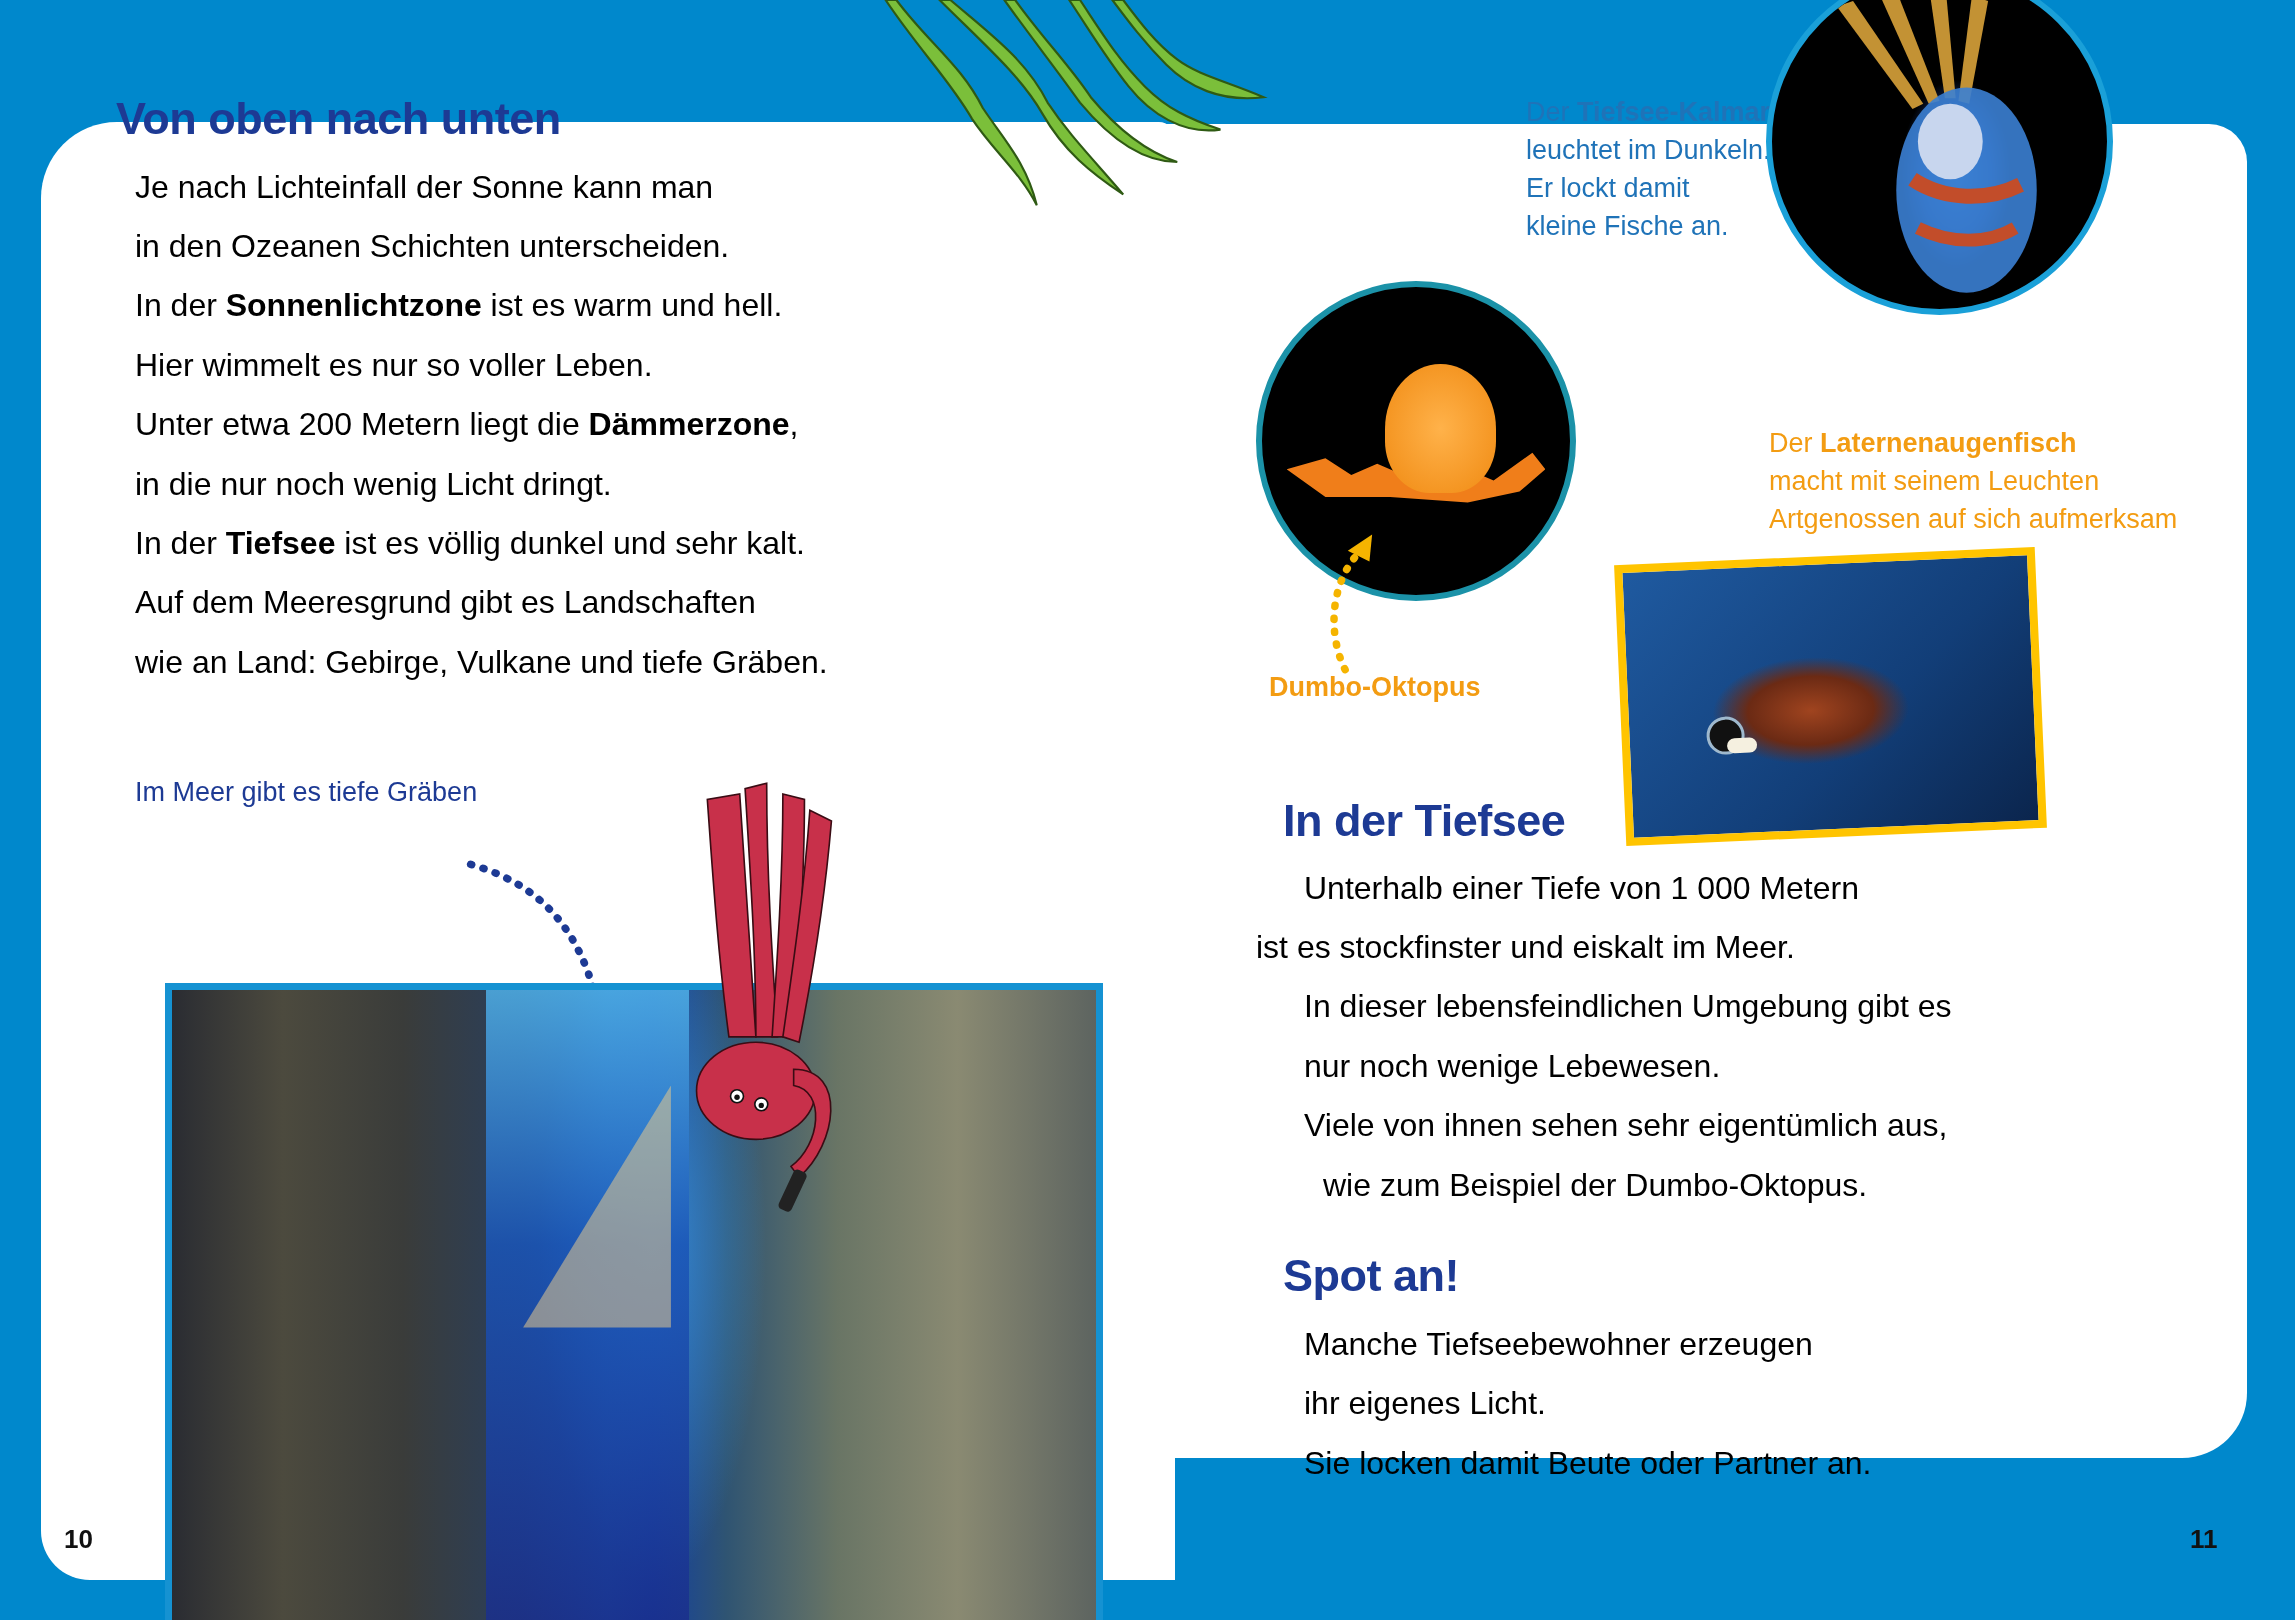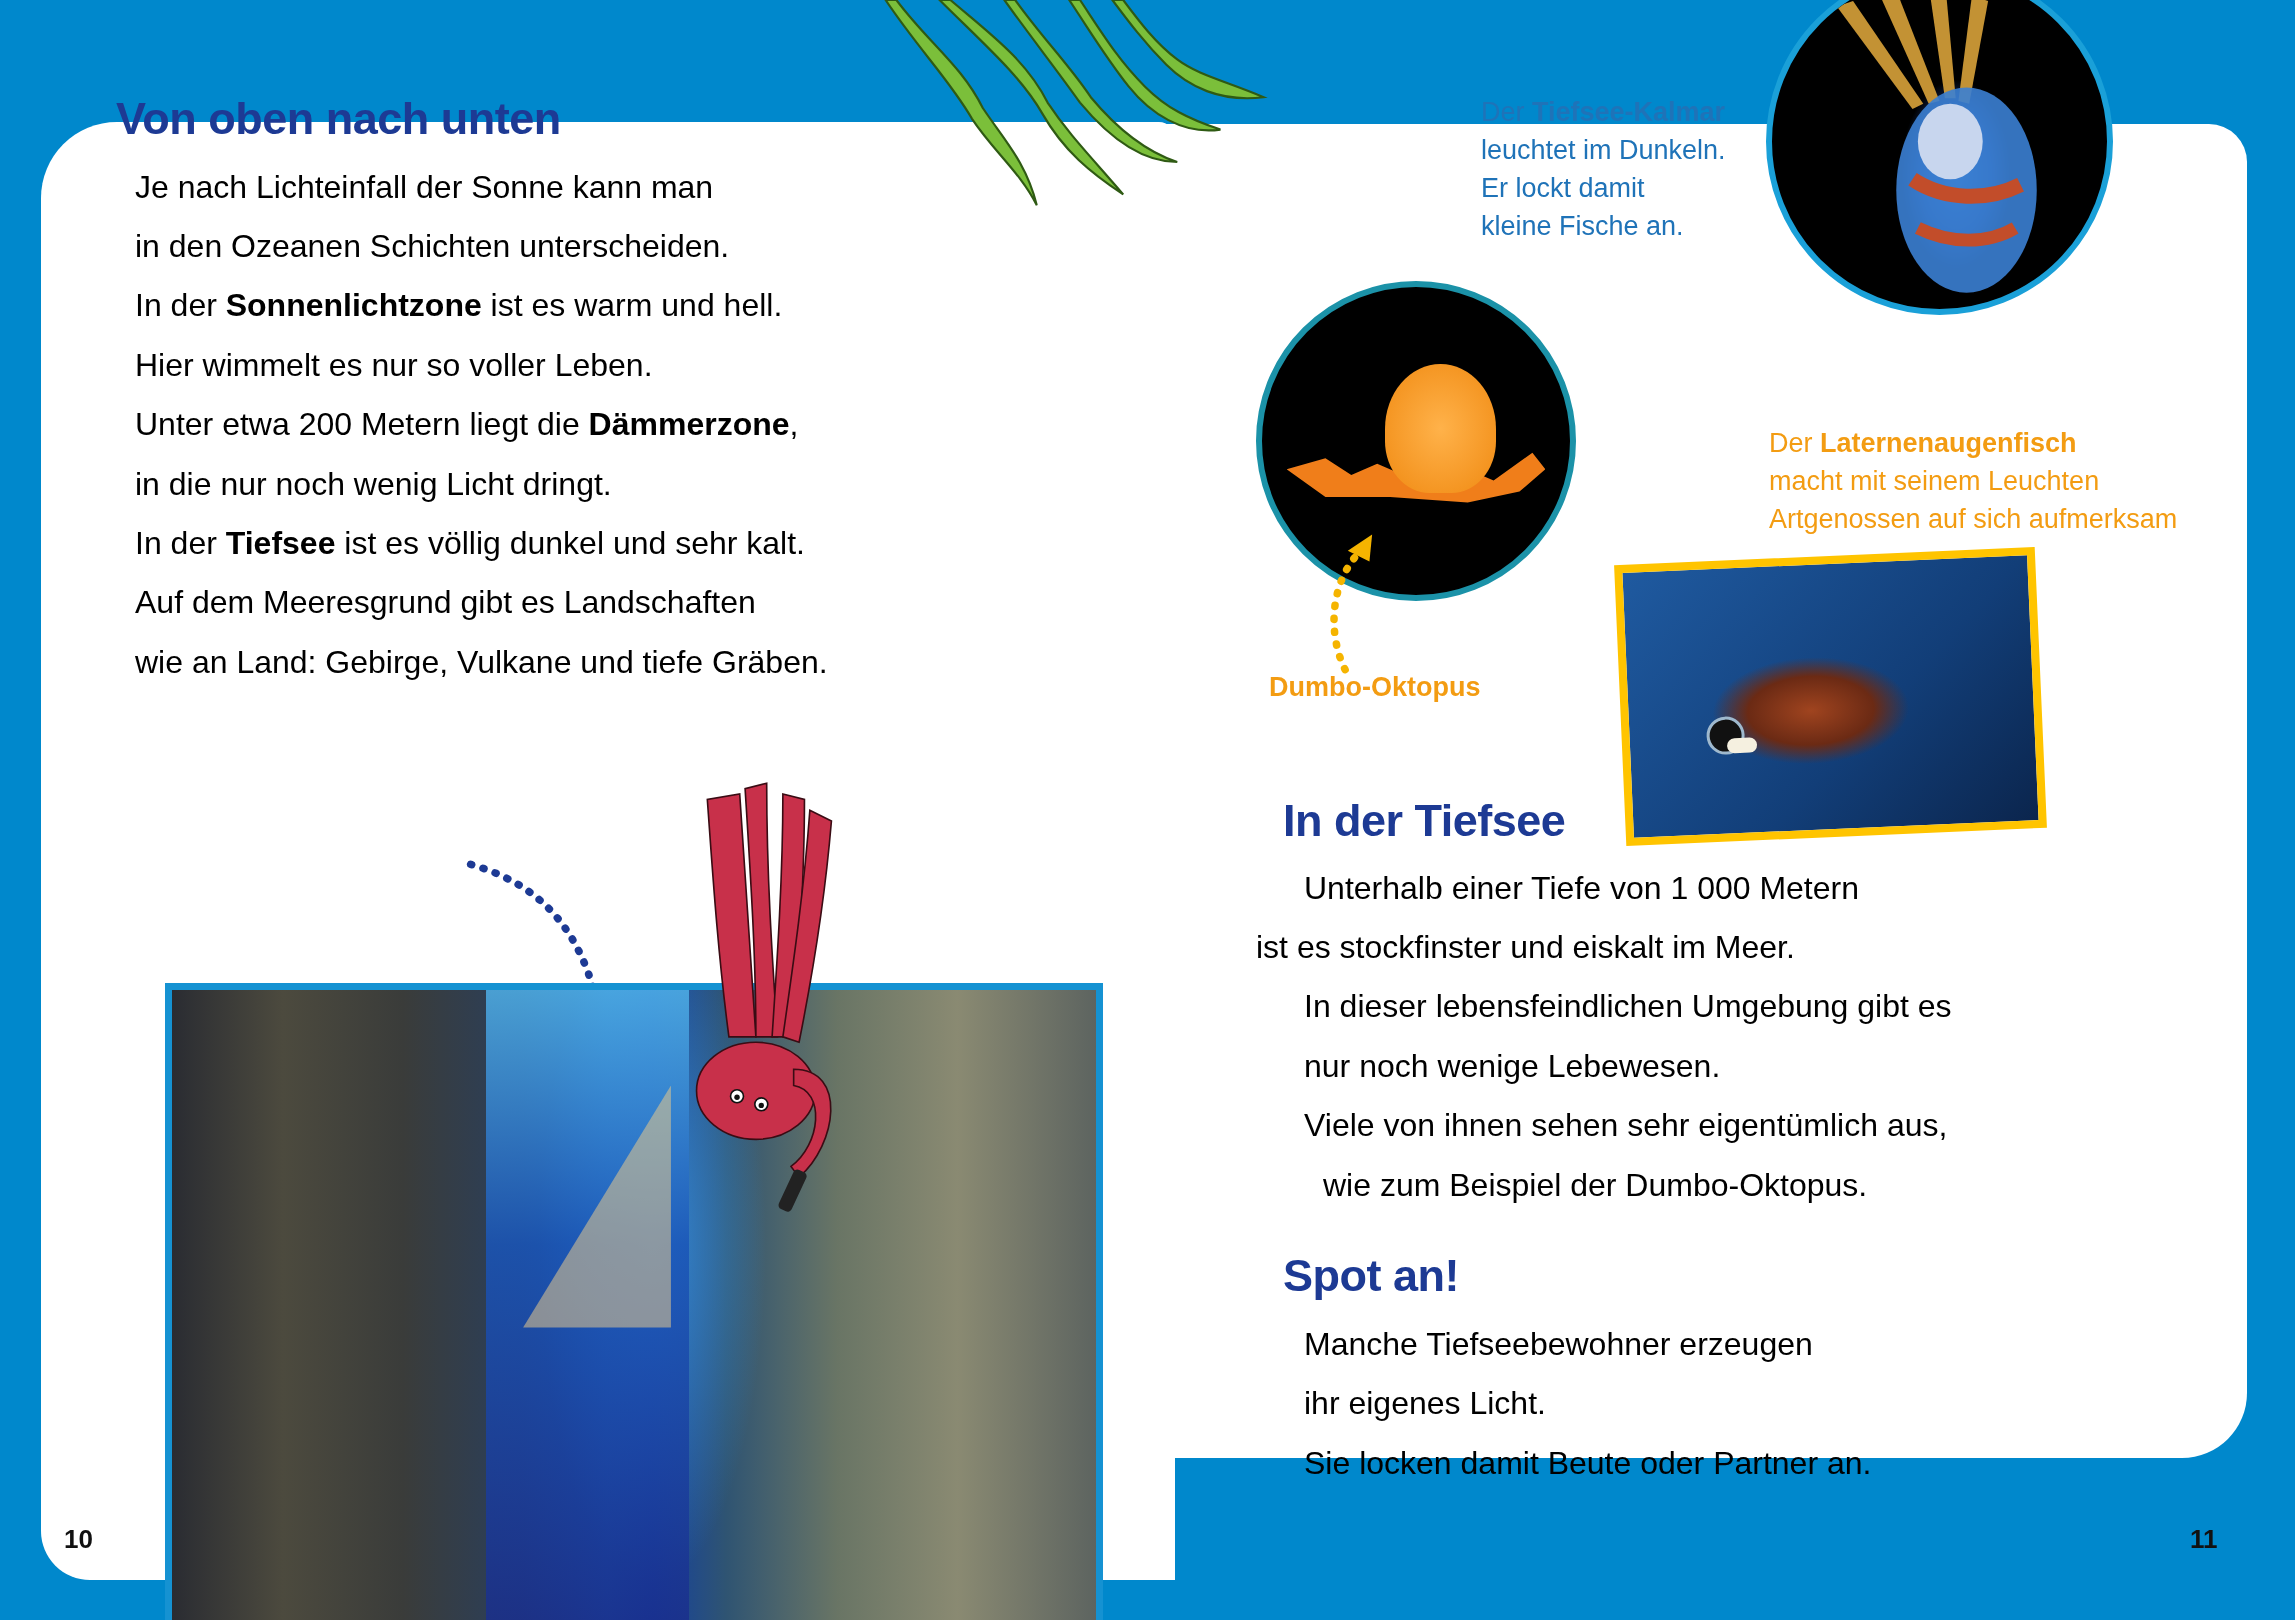--- a/index.html
+++ b/index.html
@@ -60,20 +60,21 @@
   <div class="body-line" style="left:135px; top:287px;"><span>In der </span><b>Sonnenlichtzone</b><span> ist es warm und hell.</span></div>
   <div class="body-line" style="left:135px; top:347px;"><span>Hier wimmelt es nur so voller Leben.</span></div>
   <div class="body-line" style="left:135px; top:406px;"><span>Unter etwa 200 Metern liegt die </span><b>Dämmerzone</b><span>,</span></div>
   <div class="body-line" style="left:135px; top:466px;"><span>in die nur noch wenig Licht dringt.</span></div>
   <div class="body-line" style="left:135px; top:525px;"><span>In der </span><b>Tiefsee</b><span> ist es völlig dunkel und sehr kalt.</span></div>
   <div class="body-line" style="left:135px; top:584px;"><span>Auf dem Meeresgrund gibt es Landschaften</span></div>
   <div class="body-line" style="left:135px; top:644px;"><span>wie an Land: Gebirge, Vulkane und tiefe Gräben.</span></div>
 </div>
 
 <div class="caption-blue" style="left:135px; top:773px;">
+  <div>Im Meer gibt es tiefe Gräben</div>
 </div>
 
 <svg class="dotted-arrow" style="left:465px; top:859px;" width="173" height="248" viewBox="0 0 320 460">
   <path d="M10,10 C150,50 250,150 262,400" fill="none" stroke="#1d3a94" stroke-width="14" stroke-dasharray="2 22" stroke-linecap="round"></path>
   <polygon points="240,400 290,405 262,445" fill="#1d3a94"></polygon>
 </svg>
 
 <div class="photo" id="silfra-photo">
   <div id="silfra-water"></div>
   <div id="light-beam"></div>
@@ -90,21 +91,21 @@
   </g>
   <circle cx="215" cy="610" r="12" fill="#fff" stroke="#111" stroke-width="3"></circle>
   <circle cx="260" cy="625" r="12" fill="#fff" stroke="#111" stroke-width="3"></circle>
   <circle cx="215" cy="612" r="5" fill="#111"></circle>
   <circle cx="260" cy="627" r="5" fill="#111"></circle>
   <rect x="305" y="745" width="26" height="80" rx="8" fill="#222" transform="rotate(25 318 785)"></rect>
 </svg>
 
 <div class="page-num" style="left:64px; top:1524px;">10</div>
 
-<div class="caption-cyan" style="left:1481px; top:93px;">
+<div class="caption-cyan" style="left:1526px; top:93px;">
   <div><span>Der </span><b>Tiefsee-Kalmar</b></div>
   <div>leuchtet im Dunkeln.</div>
   <div>Er lockt damit</div>
   <div>kleine Fische an.</div>
 </div>
 
 <div class="circle" id="kalmar-circle">
   <svg width="335" height="335" viewBox="0 0 620 620">
     <g fill="#d9a23a" opacity="0.9">
       <path d="M120,60 L260,250 L280,240 L150,50 Z"></path>

